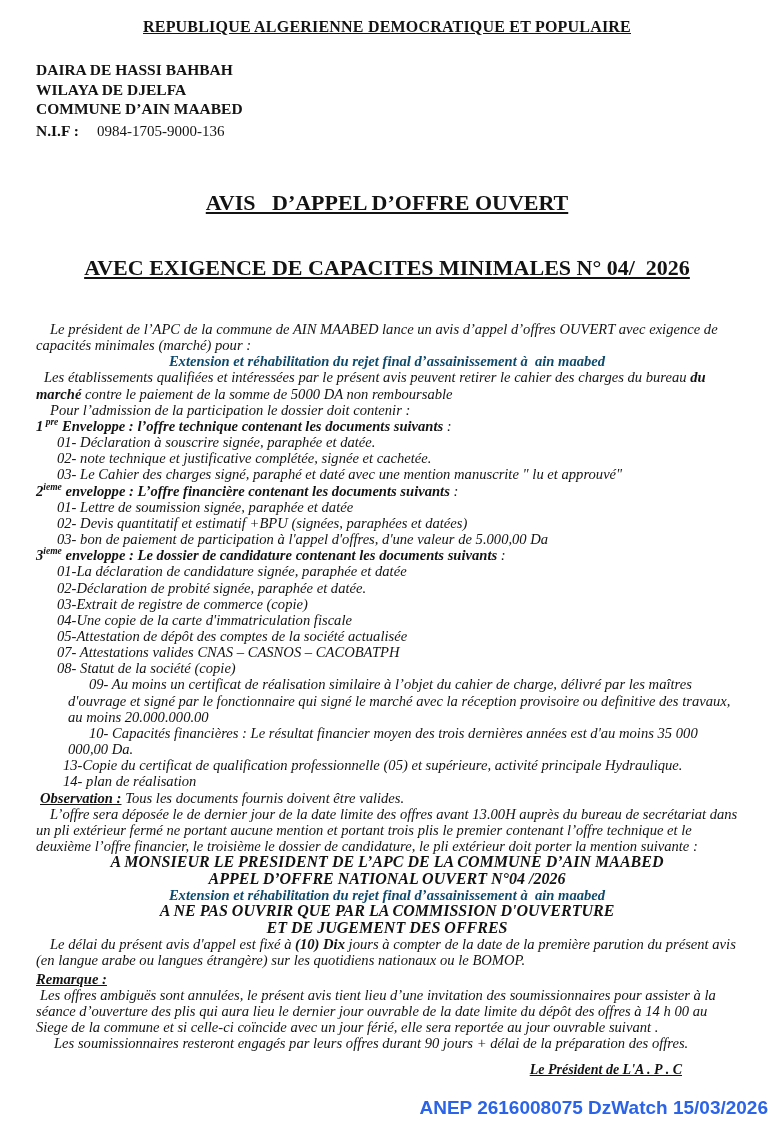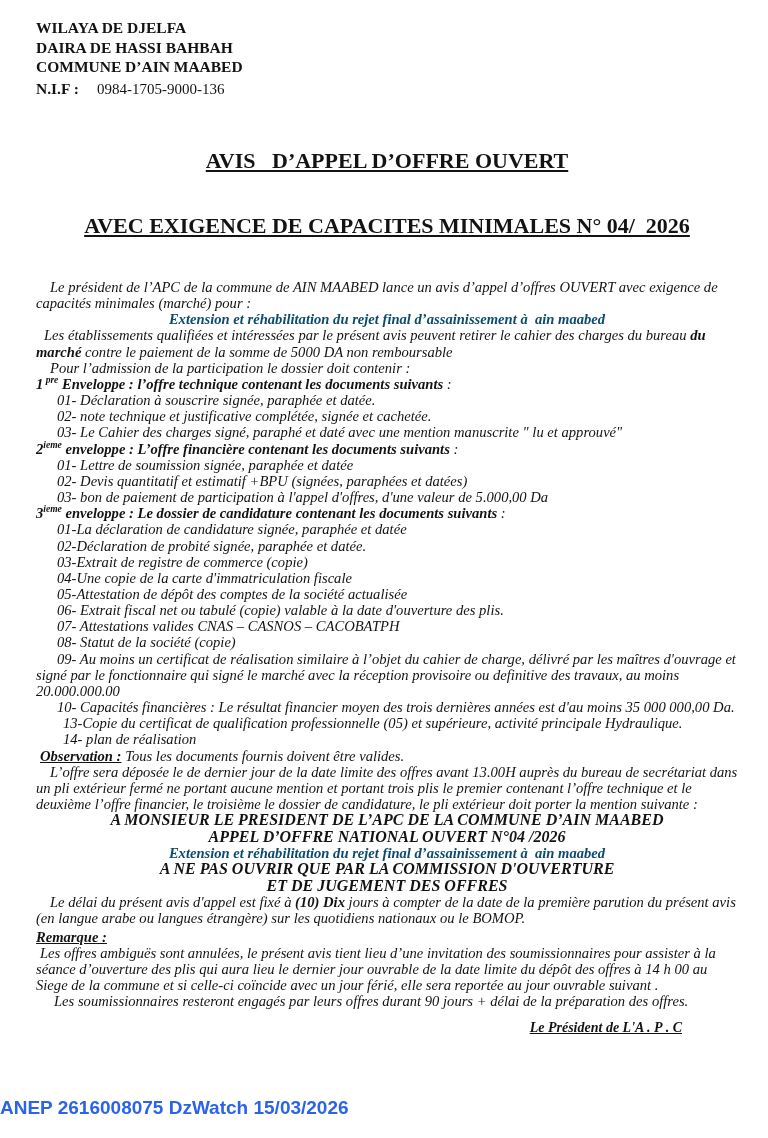--- a/index.html
+++ b/index.html
@@ -19,42 +19,43 @@
   .body-text{font-size:14.6px;line-height:16.15px;font-style:italic;}
   p.para{margin:0;}
   .ind14{text-indent:14px;}
   .ind8{text-indent:8px;}
   .ind4{text-indent:4px;}
   .ind18{text-indent:18px;}
   .redline{color:#0c4a6e;font-weight:bold;text-align:center;white-space:pre-wrap;}
   .env-head .main{font-weight:bold;}
   sup{font-size:9.5px;line-height:0;vertical-align:super;white-space:pre-wrap;font-weight:bold;}
   .item{padding-left:21px;}
-  .item.wrap-out{padding-left:0;text-indent:21px;}
+  .item.wrap-out{padding-left:0;text-indent:21px;margin-left:32px;}
   .item.deep{padding-left:27px;}
   .obs-label,.remark-label{font-weight:bold;text-decoration:underline;}
   .mention{text-align:center;font-weight:bold;font-size:16px;line-height:16.5px;}
   .mention .redline{font-size:14.6px;line-height:16.15px;}
   .remark-label-row{margin-top:2px;}
   .sig-row{text-align:right;padding-right:56px;margin-top:10px;}
   .sig{font-weight:bold;font-size:14px;text-decoration:underline;}
   .footer{
-    position:absolute;left:0;right:0;top:1097px;text-align:left;
+    position:absolute;left:0;right:0;top:1097px;text-align:right;
     font-family:"Liberation Sans", sans-serif;font-weight:bold;font-size:19px;color:#2b64e8;
   }
 </style>
 </head>
 <body>
 
 <div class="doc">
 
+  <div class="republic"><span class="u">REPUBLIQUE ALGERIENNE DEMOCRATIQUE ET POPULAIRE</span></div>
 
   <div class="addr">
+    <div>DAIRA DE HASSI BAHBAH</div>
     <div>WILAYA DE DJELFA</div>
-    <div>DAIRA DE HASSI BAHBAH</div>
     <div>COMMUNE D’AIN MAABED</div>
     <div class="nif"><span>N.I.F :</span><span class="val">0984-1705-9000-136</span></div>
   </div>
 
   <div class="main-title">
     <div><span class="u">AVIS   D’APPEL D’OFFRE OUVERT</span></div>
     <div><span class="u">AVEC EXIGENCE DE CAPACITES MINIMALES N° 04/  2026</span></div>
   </div>
 
   <div class="body-text">
@@ -73,21 +74,20 @@
     <div class="item">01- Lettre de soumission signée, paraphée et datée</div>
     <div class="item">02- Devis quantitatif et estimatif +BPU (signées, paraphées et datées)</div>
     <div class="item">03- bon de paiement de participation à l'appel d'offres, d'une valeur de 5.000,00 Da</div>
 
     <div class="env-head"><span class="main"><span>3</span><sup>ieme</sup><span> enveloppe : Le dossier de candidature contenant les documents suivants</span></span><span> :</span></div>
     <div class="item">01-La déclaration de candidature signée, paraphée et datée</div>
     <div class="item">02-Déclaration de probité signée, paraphée et datée.</div>
     <div class="item">03-Extrait de registre de commerce (copie)</div>
     <div class="item">04-Une copie de la carte d'immatriculation fiscale</div>
     <div class="item">05-Attestation de dépôt des comptes de la société actualisée</div>
-    <div class="item">06- Extrait fiscal net ou tabulé (copie) valable à la date d'ouverture des plis.</div>
     <div class="item">07- Attestations valides CNAS – CASNOS – CACOBATPH</div>
     <div class="item">08- Statut de la société (copie)</div>
     <div class="item wrap-out">09- Au moins un certificat de réalisation similaire à l’objet du cahier de charge, délivré par les maîtres d'ouvrage et signé par le fonctionnaire qui signé le marché avec la réception provisoire ou definitive des travaux, au moins 20.000.000.00</div>
     <div class="item wrap-out">10- Capacités financières : Le résultat financier moyen des trois dernières années est d'au moins 35 000 000,00 Da.</div>
     <div class="item deep">13-Copie du certificat de qualification professionnelle (05) et supérieure, activité principale Hydraulique.</div>
     <div class="item deep">14- plan de réalisation</div>
 
     <p class="para ind4"><span class="obs-label">Observation :</span><span> Tous les documents fournis doivent être valides.</span></p>
 
     <p class="para ind14">L’offre sera déposée le de dernier jour de la date limite des offres avant 13.00H auprès du bureau de secrétariat dans un pli extérieur fermé ne portant aucune mention et portant trois plis le premier contenant l’offre technique et le deuxième l’offre financier, le troisième le dossier de candidature, le pli extérieur doit porter la mention suivante :</p>

